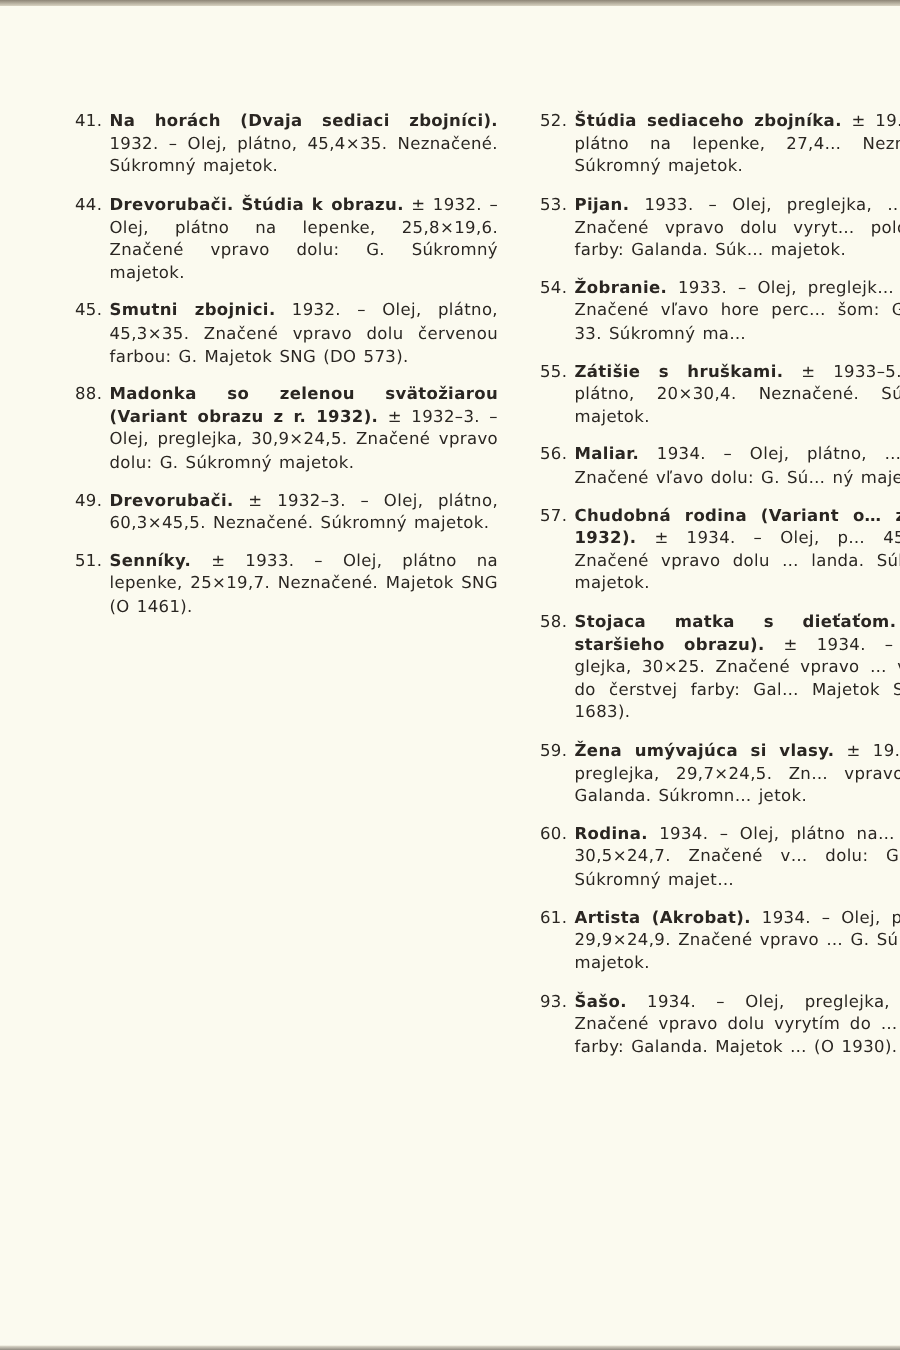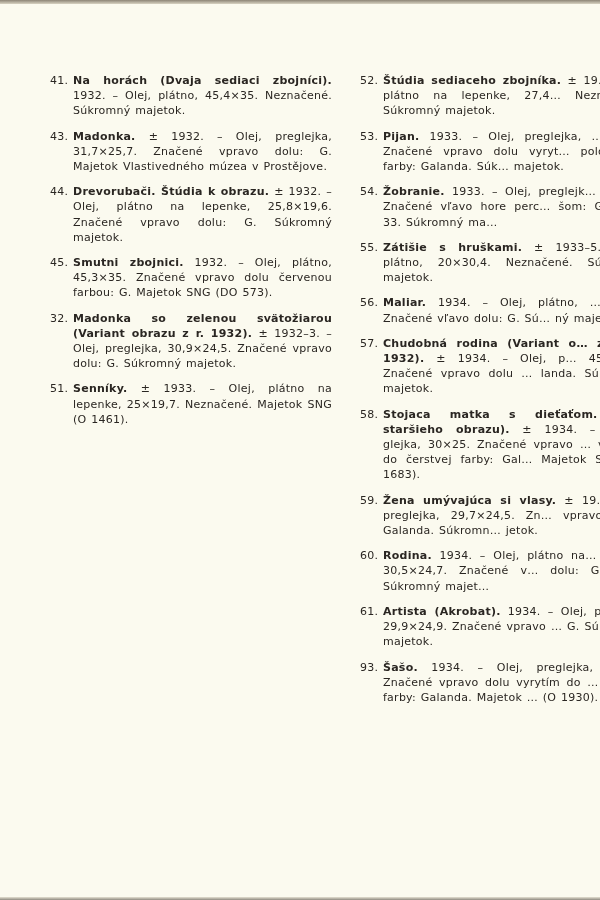--- a/index.html
+++ b/index.html
@@ -59,30 +59,30 @@
 </head>
 <body>
 
 <div class="page-edge-top"></div>
 
 <div class="column left">
   <div class="entry">
     <span class="num">41.</span><span class="title">Na horách (Dvaja sediaci zbojníci).</span><span class="body"> 1932. – Olej, plátno, 45,4×35. Neznačené. Súkromný majetok.</span>
   </div>
   <div class="entry">
-    <span class="num">43.</span><span class="title">Madonka.</span><span class="body"> ± 1932. – Olej, preglejka, 31,7×25,7. Značené vpravo dolu: G. Majetok Vlastivedného múzea v Prostějove.</span>
-  </div>
-  <div class="entry">
     <span class="num">44.</span><span class="title">Drevorubači. Štúdia k obrazu.</span><span class="body"> ± 1932. – Olej, plátno na lepenke, 25,8×19,6. Značené vpravo dolu: G. Súkromný majetok.</span>
   </div>
   <div class="entry">
     <span class="num">45.</span><span class="title">Smutni zbojnici.</span><span class="body"> 1932. – Olej, plátno, 45,3×35. Značené vpravo dolu červenou farbou: G. Majetok SNG (DO 573).</span>
   </div>
   <div class="entry">
-    <span class="num">32.</span><span class="title">Madonka so zelenou svätožiarou (Variant obrazu z r. 1932).</span><span class="body"> ± 1932–3. – Olej, preglejka, 30,9×24,5. Značené vpravo dolu: G. Súkromný majetok.</span>
+    <span class="num">88.</span><span class="title">Madonka so zelenou svätožiarou (Variant obrazu z r. 1932).</span><span class="body"> ± 1932–3. – Olej, preglejka, 30,9×24,5. Značené vpravo dolu: G. Súkromný majetok.</span>
+  </div>
+  <div class="entry">
+    <span class="num">49.</span><span class="title">Drevorubači.</span><span class="body"> ± 1932–3. – Olej, plátno, 60,3×45,5. Neznačené. Súkromný majetok.</span>
   </div>
   <div class="entry">
     <span class="num">51.</span><span class="title">Senníky.</span><span class="body"> ± 1933. – Olej, plátno na lepenke, 25×19,7. Neznačené. Majetok SNG (O 1461).</span>
   </div>
 </div>
 
 <div class="column right">
   <div class="entry">
     <span class="num">52.</span><span class="title">Štúdia sediaceho zbojníka.</span><span class="body"> ± 19… Olej, plátno na lepenke, 27,4… Neznačené. Súkromný majetok.</span>
   </div>

